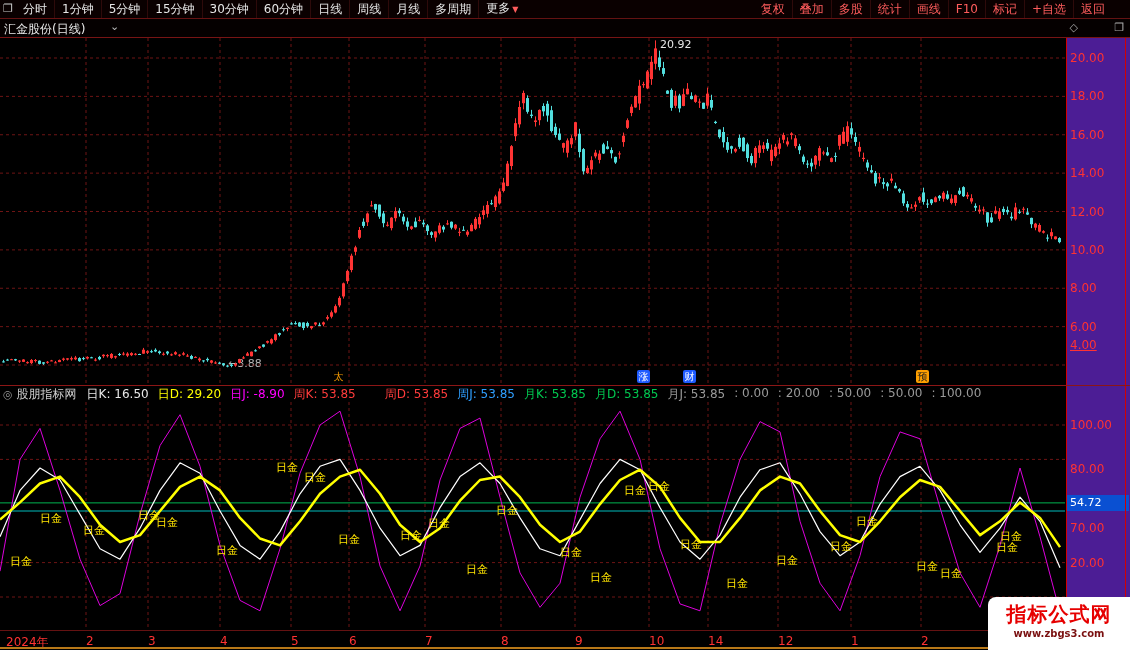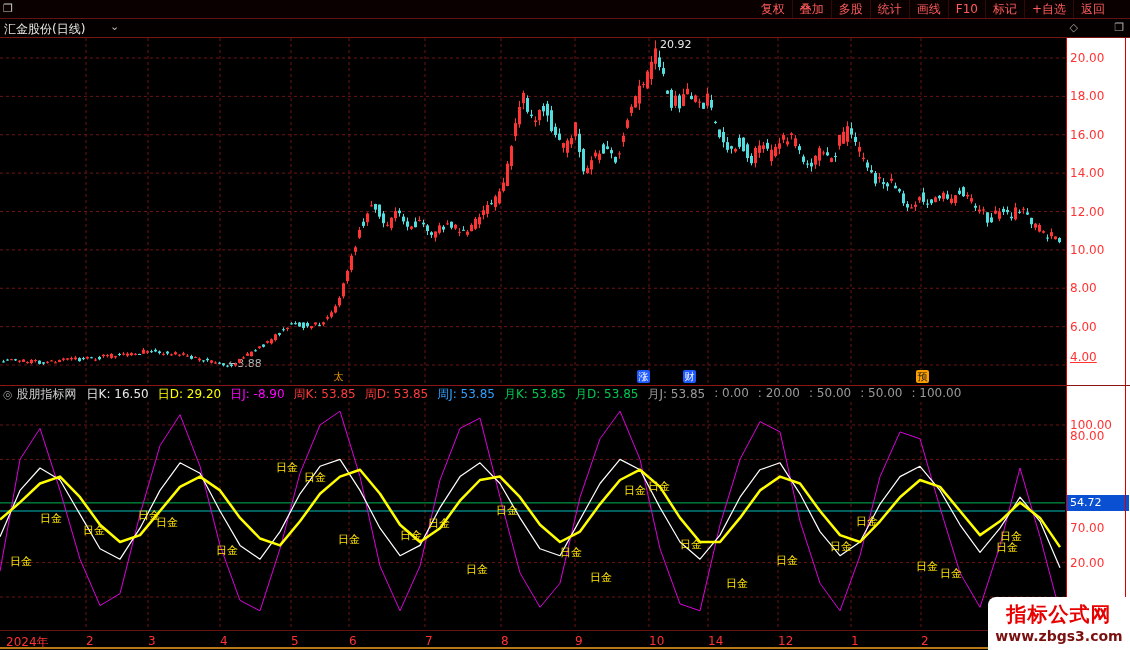--- a/index.html
+++ b/index.html
@@ -39,43 +39,56 @@
   
   #sep-pane{position:absolute;left:0;top:385px;width:1130px;height:1px;background:#8c1616;z-index:6}
 
   
   #xaxis{position:absolute;left:0;top:630px;width:1130px;height:20px;background:#000;
          border-top:1px solid #641212;z-index:4}
   .month{position:absolute;top:3px;font-size:12px}
   #bottomline{position:absolute;left:0;top:647px;width:1130px;height:2px;background:#b87818;z-index:5}
 
   
-  #right-axis{position:absolute;left:1066px;top:38px;width:64px;height:612px;background:#ffffff;
+  #right-axis{position:absolute;left:1066px;top:38px;width:64px;height:612px;background:#4c1d95;
               border-left:1px solid #d40000;z-index:4}
   #vline-right{position:absolute;left:1125px;top:38px;width:1px;height:612px;background:#d40000;z-index:4}
   .ylab{position:absolute;left:3px;font-size:12px;line-height:14px}
   #badge{position:absolute;left:0;width:59px;height:16px;color:#fff;font-size:11px;line-height:16px;
          padding-left:3px}
 
   
   .annot{position:absolute;font-size:11px;line-height:11px}
   .marker{position:absolute;top:332px;width:13px;height:13px;border-radius:2px;font-size:10px;
           line-height:13px;text-align:center;cursor:pointer}
 
   
   #watermark{position:absolute;left:988px;top:597px;width:142px;height:53px;background:#fff;
              z-index:20;border-radius:8px 0 0 0;text-align:center}
   #wm1{color:#e60000;font-size:20px;font-weight:bold;margin-top:4px;letter-spacing:1px}
-  #wm2{color:#7a1010;font-size:14px;font-weight:bold}
+  #wm2{color:#7a1010;font-size:10px;font-weight:bold}
 </style>
 </head>
 <body>
 
 <div id="menubar">
   <span class="winicon" style="left:3px">❐</span>
+  <div id="menu-left">
+      <span class="menu-item" style="color: rgb(230, 230, 230);">分时</span>
+      <span class="menu-item" style="color: rgb(230, 230, 230);">1分钟</span>
+      <span class="menu-item" style="color: rgb(230, 230, 230);">5分钟</span>
+      <span class="menu-item" style="color: rgb(230, 230, 230);">15分钟</span>
+      <span class="menu-item" style="color: rgb(230, 230, 230);">30分钟</span>
+      <span class="menu-item" style="color: rgb(230, 230, 230);">60分钟</span>
+      <span class="menu-item" style="color: rgb(230, 230, 230);">日线</span>
+      <span class="menu-item" style="color: rgb(230, 230, 230);">周线</span>
+      <span class="menu-item" style="color: rgb(230, 230, 230);">月线</span>
+      <span class="menu-item" style="color: rgb(230, 230, 230);">多周期</span>
+      <span class="menu-item" style="color: rgb(230, 230, 230);">更多<span class="more-arrow">▼</span></span>
+    </div>
   <div id="menu-right">
       <span class="menu-item" style="color: rgb(255, 92, 92);">复权</span>
       <span class="menu-item" style="color: rgb(255, 92, 92);">叠加</span>
       <span class="menu-item" style="color: rgb(255, 92, 92);">多股</span>
       <span class="menu-item" style="color: rgb(255, 92, 92);">统计</span>
       <span class="menu-item" style="color: rgb(255, 92, 92);">画线</span>
       <span class="menu-item" style="color: rgb(255, 92, 92);">F10</span>
       <span class="menu-item" style="color: rgb(255, 92, 92);">标记</span>
       <span class="menu-item" style="color: rgb(255, 92, 92);">+自选</span>
       <span class="menu-item" style="color: rgb(255, 92, 92);">返回</span>
@@ -655,21 +668,21 @@
 <div id="sep-pane"></div>
 
 <div id="ind-header">
   <span class="src-icon">◎</span>
   <span class="src-name">股朋指标网</span>
   <span id="ind-values">
       <span class="ind-val" style="color: rgb(232, 232, 232);">日K: 16.50</span>
       <span class="ind-val" style="color: rgb(255, 255, 0);">日D: 29.20</span>
       <span class="ind-val" style="color: rgb(255, 0, 255);">日J: -8.90</span>
       <span class="ind-val" style="color: rgb(255, 60, 60);">周K: 53.85</span>
-      <span class="ind-val" style="color: rgb(255, 60, 60);">周D: 53.85</span>
+      <span class="ind-val" style="color: rgb(255, 60, 60); margin-left: 20px;">周D: 53.85</span>
       <span class="ind-val" style="color: rgb(47, 159, 255);">周J: 53.85</span>
       <span class="ind-val" style="color: rgb(0, 200, 80);">月K: 53.85</span>
       <span class="ind-val" style="color: rgb(0, 200, 80);">月D: 53.85</span>
       <span class="ind-val" style="color: rgb(154, 154, 154);">月J: 53.85</span>
       <span class="ind-val" style="color: rgb(154, 154, 154);">: 0.00</span>
       <span class="ind-val" style="color: rgb(154, 154, 154);">: 20.00</span>
       <span class="ind-val" style="color: rgb(154, 154, 154);">: 50.00</span>
       <span class="ind-val" style="color: rgb(154, 154, 154);">: 50.00</span>
       <span class="ind-val" style="color: rgb(154, 154, 154);">: 100.00</span>
     </span>
@@ -748,23 +761,23 @@
 
 <div id="right-axis">
     <span class="ylab" style="top: 13px; color: rgb(255, 50, 50);">20.00</span>
     <span class="ylab" style="top: 51.375px; color: rgb(255, 50, 50);">18.00</span>
     <span class="ylab" style="top: 89.75px; color: rgb(255, 50, 50);">16.00</span>
     <span class="ylab" style="top: 128.125px; color: rgb(255, 50, 50);">14.00</span>
     <span class="ylab" style="top: 166.5px; color: rgb(255, 50, 50);">12.00</span>
     <span class="ylab" style="top: 204.875px; color: rgb(255, 50, 50);">10.00</span>
     <span class="ylab" style="top: 243.25px; color: rgb(255, 50, 50);">8.00</span>
     <span class="ylab" style="top: 281.625px; color: rgb(255, 50, 50);">6.00</span>
-    <span class="ylab" style="top: 312px; color: rgb(255, 50, 50); text-decoration: underline;">4.00</span>
+    <span class="ylab" style="top: 300px; color: rgb(255, 50, 50); text-decoration: underline;">4.00</span>
     <span class="ylab" style="top: 380px; color: rgb(255, 50, 50);">100.00</span>
-    <span class="ylab" style="top: 391px; color: rgb(255, 50, 50);">80.00</span>
+    <span class="ylab" style="top: 424px; color: rgb(255, 50, 50);">80.00</span>
     <span class="ylab" style="top: 483.2px; color: rgb(255, 50, 50);">70.00</span>
     <span class="ylab" style="top: 517.6px; color: rgb(255, 50, 50);">20.00</span>
     <div id="badge" style="top: 456.882px; background: rgb(10, 80, 210);">54.72</div>
   </div>
 <div id="vline-right"></div>
 
 <div id="watermark">
   <div id="wm1">指标公式网</div>
   <div id="wm2">www.zbgs3.com</div>
 </div>

